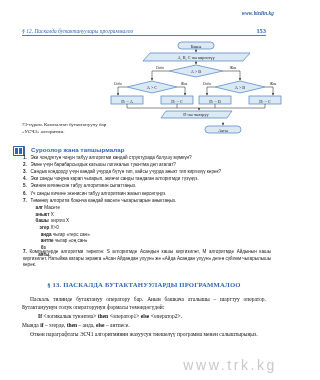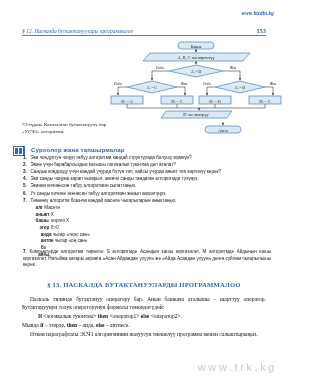--- a/index.html
+++ b/index.html
@@ -209,21 +209,21 @@
   }
   .body-text p.noind { text-indent: 0; }
   .body-text .kw { font-weight: bold; }
 
   
   .bot-watermark {
     position: absolute;
     bottom: 7px;
     right: 9px;
     font-family: "Liberation Sans", sans-serif;
-    font-size: 11px;
+    font-size: 14px;
     letter-spacing: 2.6px;
     color: #c9c9c9;
   }
 </style>
 </head>
 <body>
 
 <div class="top-watermark">www.bizdin.kg</div>
 
 <div class="runhead">

